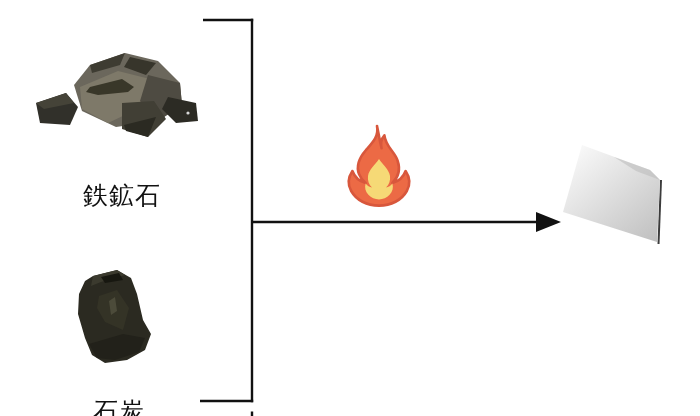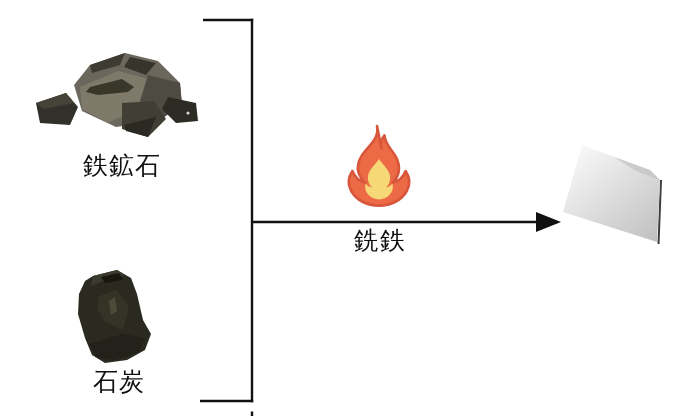--- a/index.html
+++ b/index.html
@@ -24,20 +24,21 @@
     position: absolute;
   }
   .label {
     position: absolute;
     transform: translateX(-50%);
     font-size: 25px;
     line-height: 1.15;
     color: #111111;
     white-space: nowrap;
     letter-spacing: 1px;
+    margin-top: 30px;
   }
 </style>
 </head>
 <body>
 
 <div class="canvas">
 
   <svg class="layer" width="700" height="416" viewBox="0 0 700 416">
     <g>
       <line x1="203" y1="20" x2="253.2" y2="20" stroke-width="2.4" stroke="#111111"></line>
@@ -135,16 +136,15 @@
     </defs>
     <line x1="109" y1="42" x2="106.5" y2="106" stroke-width="2" stroke="#3c3c3c"></line>
     <polygon points="30,7 98,32 108,42 105,104 11,74" fill="url(#steelGrad)"></polygon>
     <polygon points="62,19 98,32 108,42 84,33" fill="#b9b9b9" opacity="0.55"></polygon>
   </svg>
 
   <div class="label" style="left:122px; top:151px;">鉄鉱石</div>
 
   <div class="label" style="left:119px; top:367px;">石炭</div>
 
-  <div class="label" style="left:380px; top:226px;">銑鉄</div>
 
 
 </div>
 
 </body></html>

